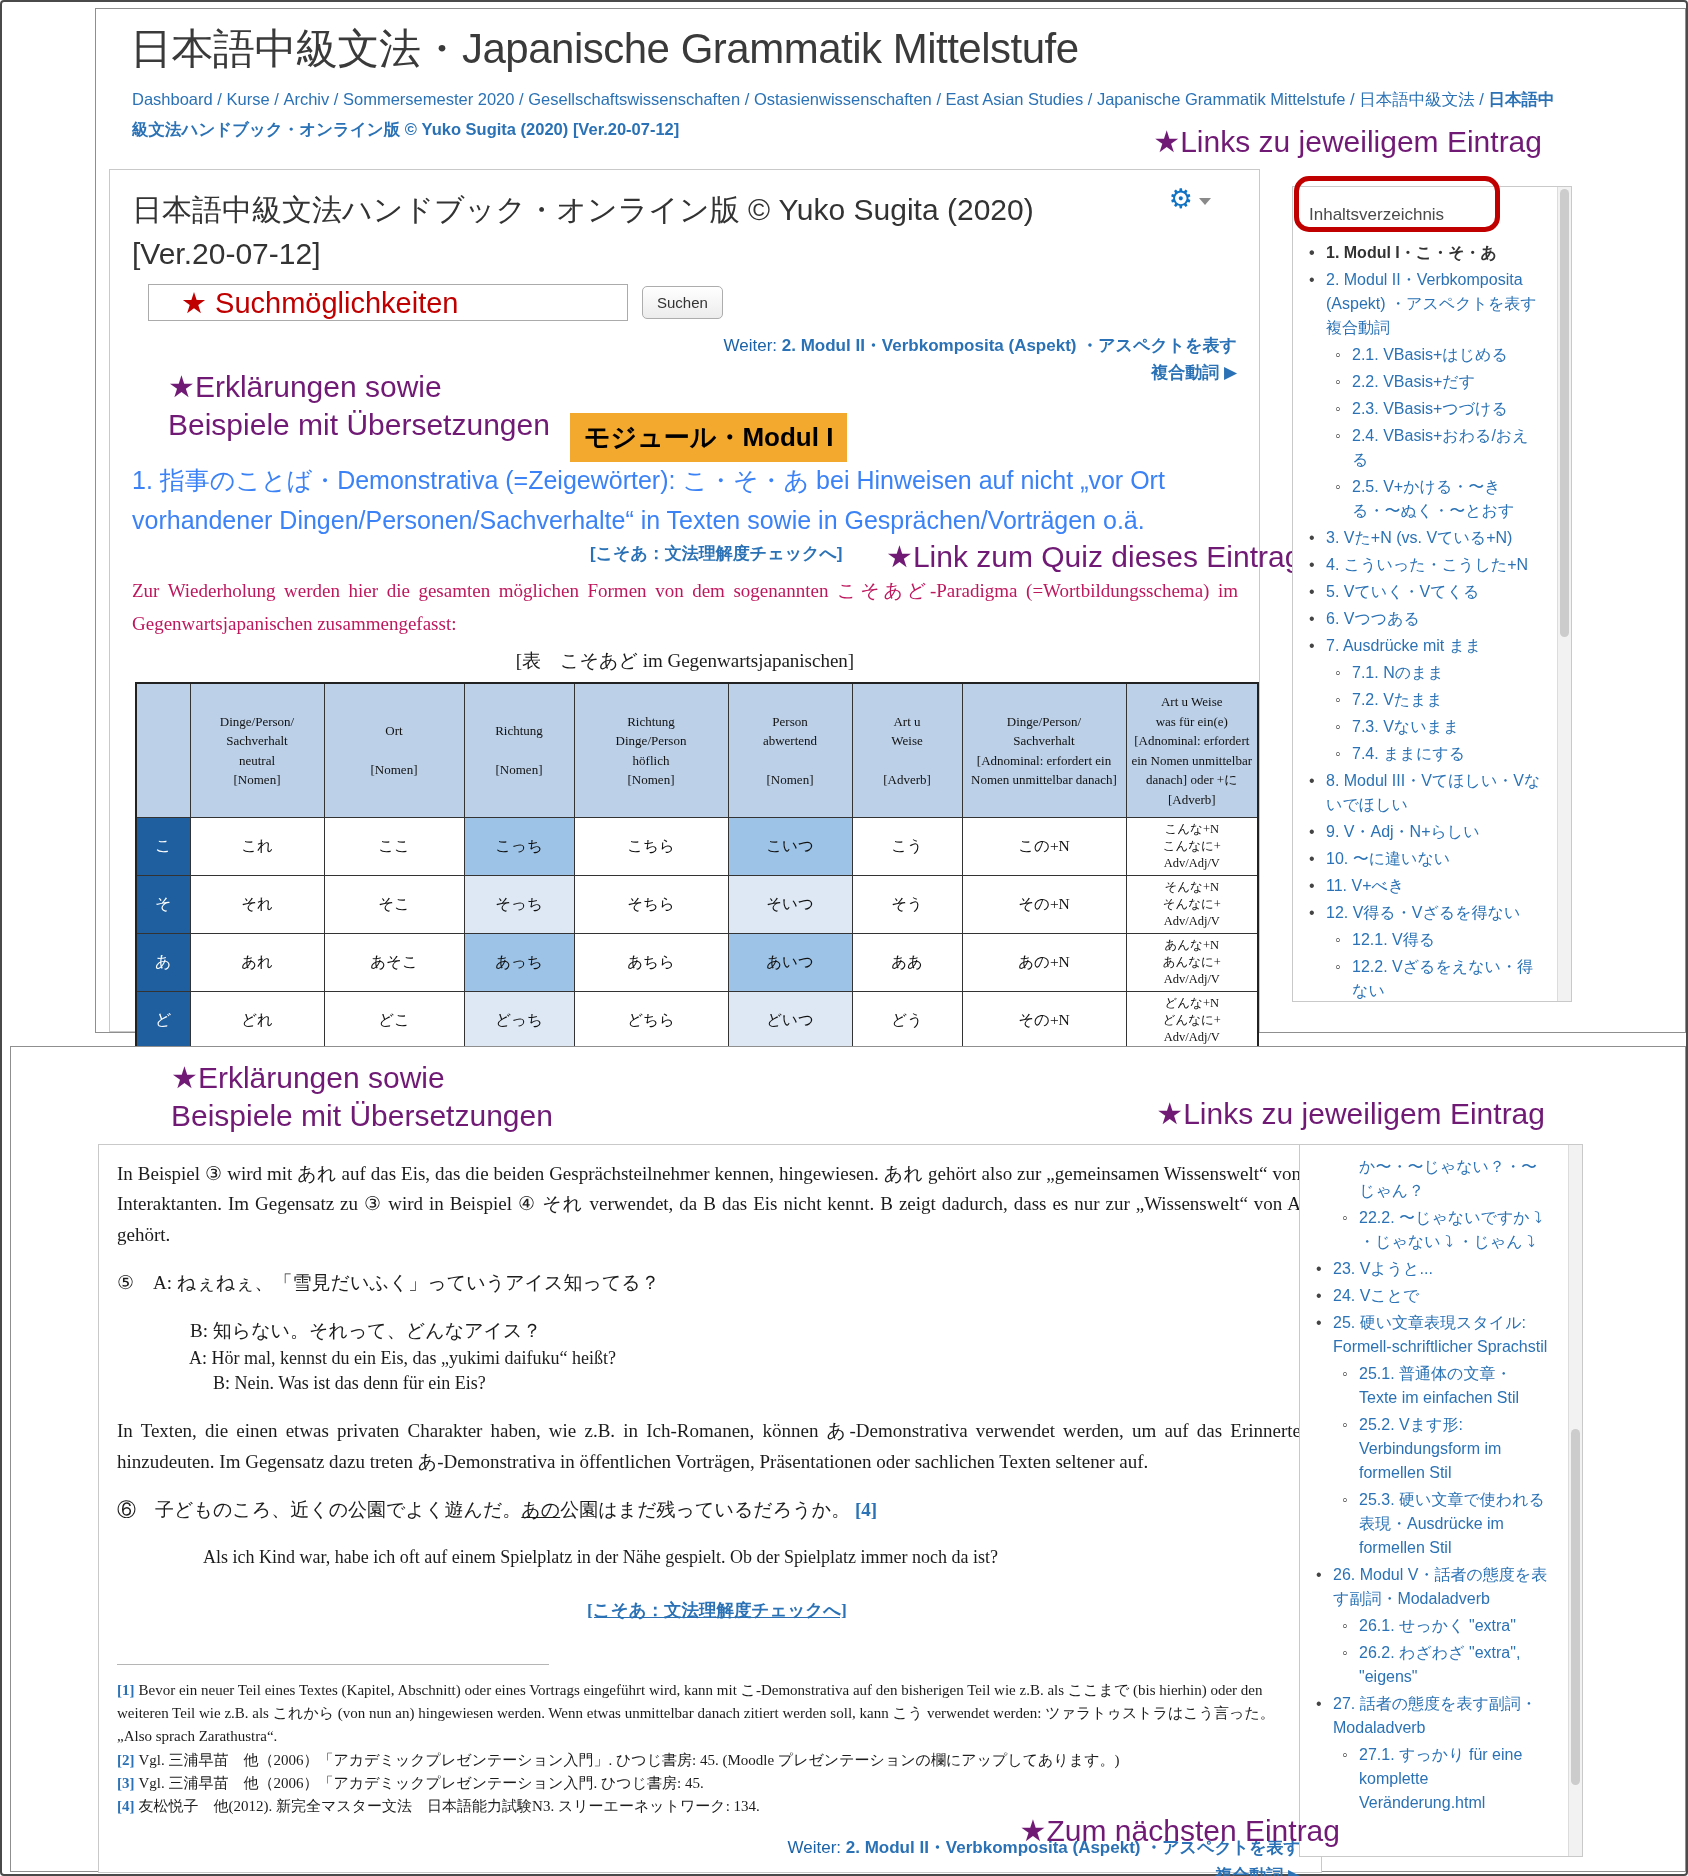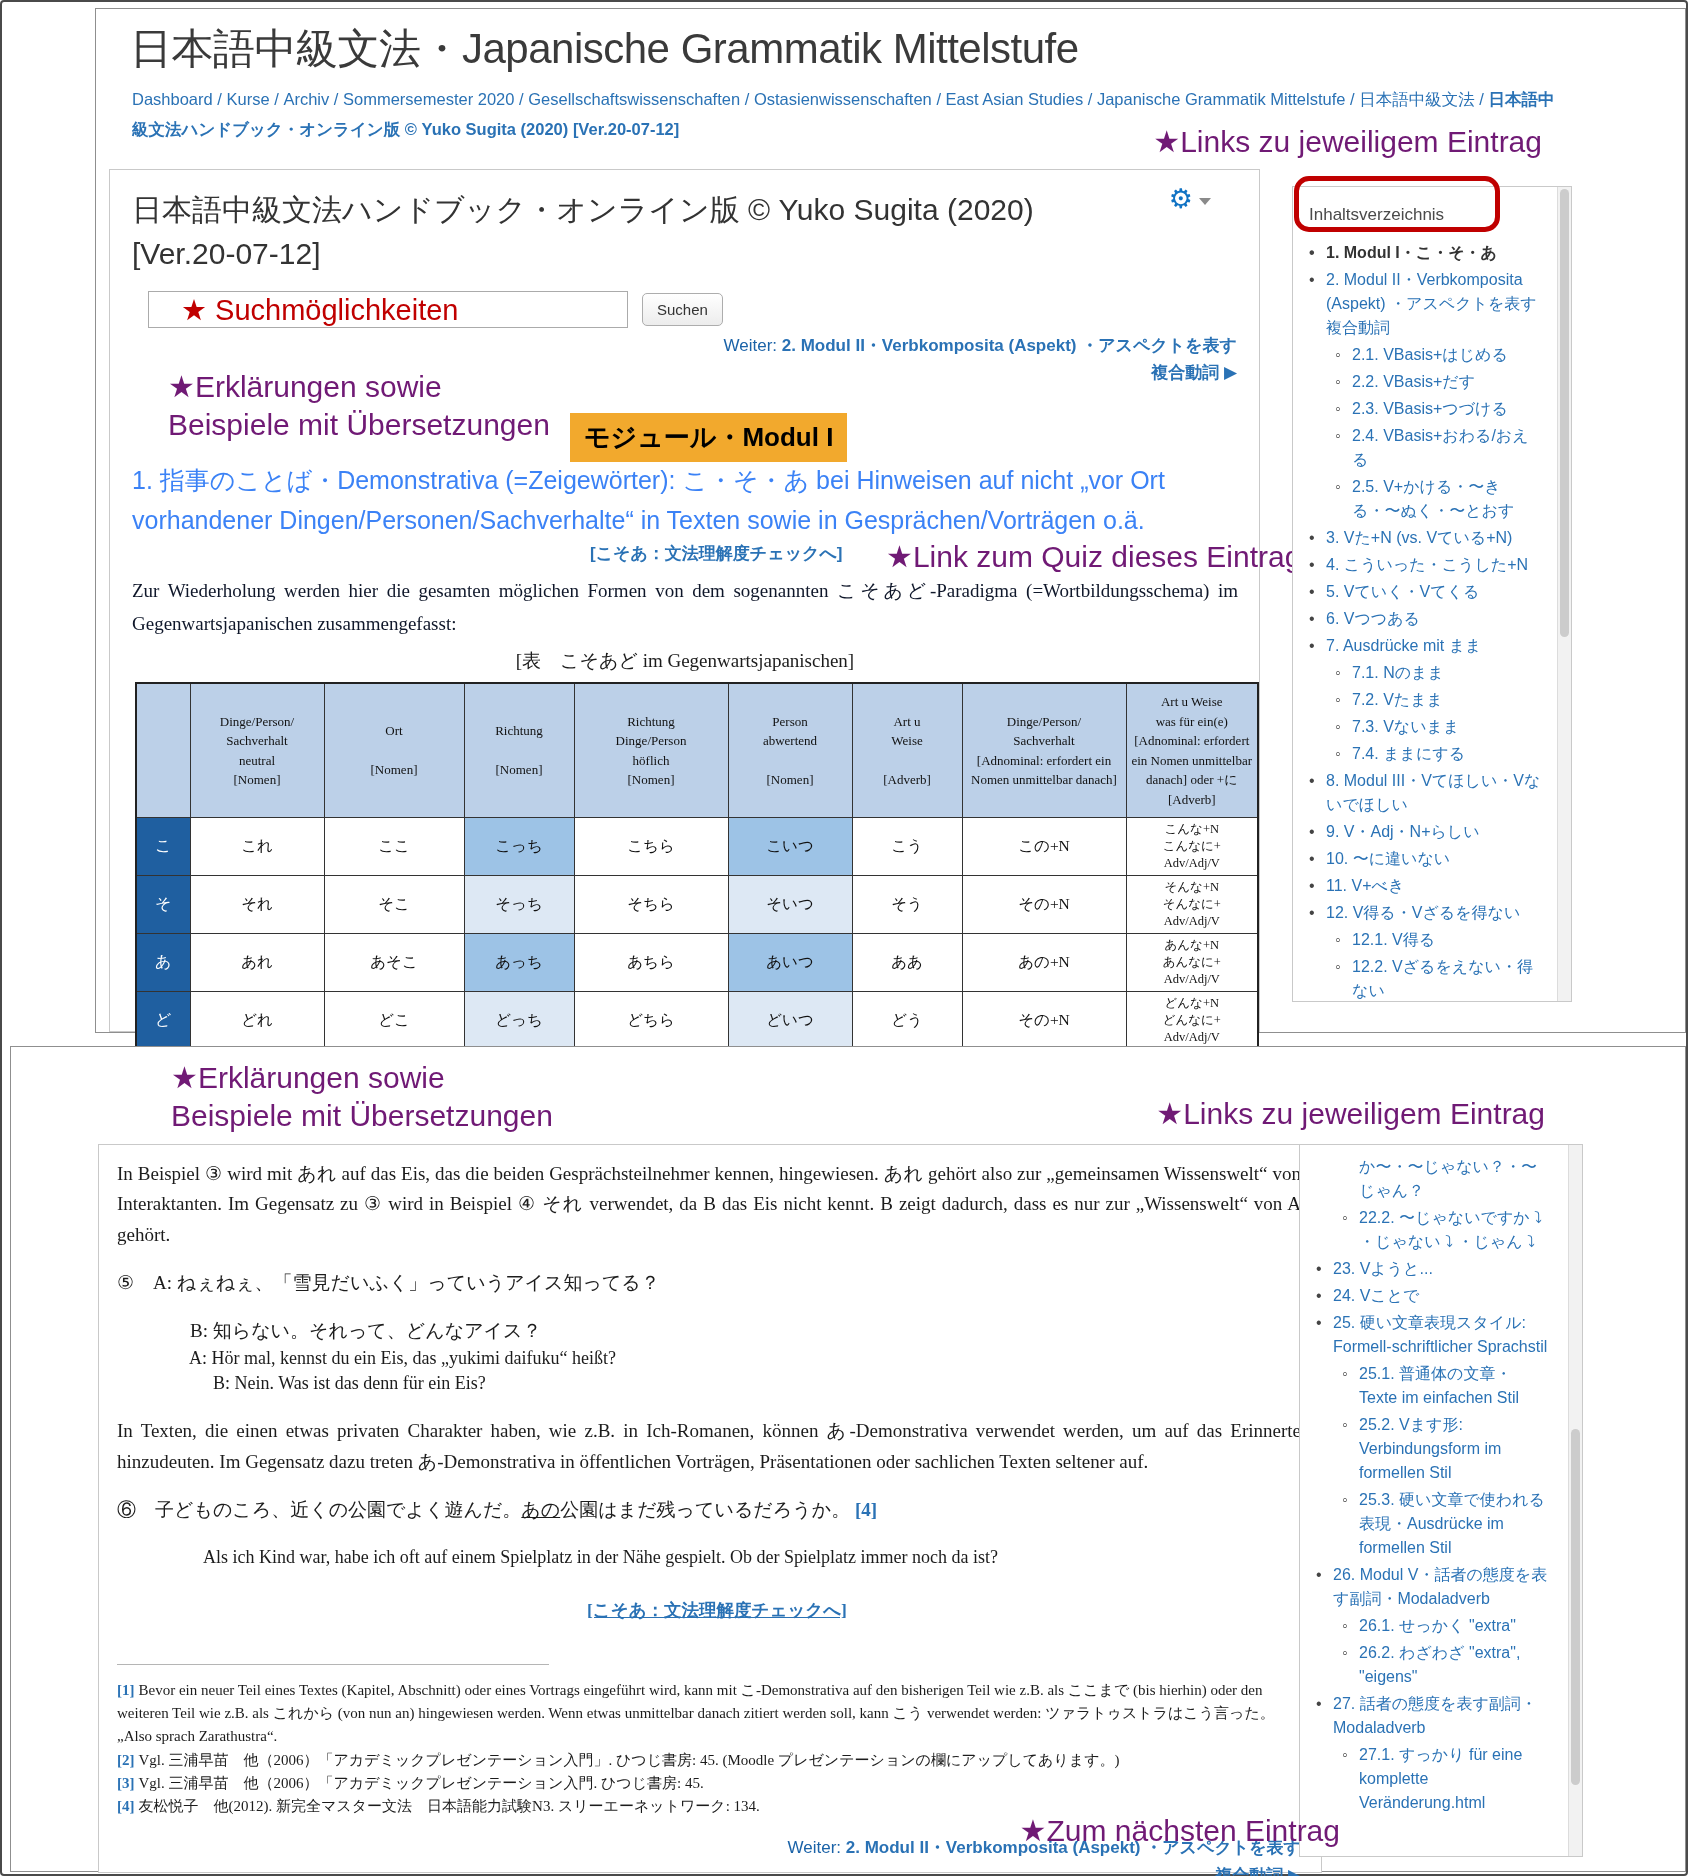--- a/index.html
+++ b/index.html
@@ -21,21 +21,21 @@
   .crumb:not(:last-child)::after { content:"\00a0 /\00a0 "; color:#2a72b5; font-weight:400; }
   .crumb:last-child { font-weight:700; }
 
   
   .content-card { position:absolute; left:13px; top:160px; width:1151px; height:863px; border:1px solid #c9c9c9; background:#fff; padding:18px 22px; }
   .card-heading { width:1010px; font-size:30px; font-weight:300; color:#333; line-height:1.45; }
   .gear-wrap { position:absolute; right:48px; top:16px; display:flex; align-items:center; gap:6px; }
   .gear { color:#1173c4; font-size:27px; line-height:1; cursor:pointer; }
   .caret { width:0; height:0; border-left:6px solid transparent; border-right:6px solid transparent; border-top:7px solid #8a8a8a; margin-top:4px; }
 
-  .search-row { position:absolute; left:38px; top:121px; display:flex; align-items:center; gap:14px; }
+  .search-row { position:absolute; left:38px; top:114px; display:flex; align-items:center; gap:14px; }
   .search-input { width:480px; height:37px; border:1px solid #ababab; background:#fff; display:flex; align-items:center; padding-left:32px; }
   .search-annotation { color:#c00000; font-size:29px; white-space:nowrap; }
   .search-btn { height:33px; padding:0 14px; font-size:15px; color:#333; background:linear-gradient(#ffffff,#ececec); border:1px solid #adadad; border-radius:5px; }
 
   .weiter-block { position:absolute; right:22px; top:162px; text-align:right; font-size:17px; line-height:1.6; color:#1b63a8; }
   .weiter-strong { font-weight:700; }
 
   .ann { color:#701a75; position:absolute; white-space:nowrap; }
   .ann-30 { font-size:30px; line-height:1.28; }
   #ann-links-top { top:114px; right:143px; text-align:right; }
@@ -43,21 +43,21 @@
   #ann-quiz-top { left:735px; top:368px;margin-left:41px; }
 
   .module-badge { position:absolute; left:460px; top:243px; background:#f2a92d; color:#000000; font-size:26px; font-weight:700; padding:7px 14px; }
 
   .section-heading { position:absolute; left:22px; top:290px; width:1105px; font-size:25px; line-height:1.6; color:#3b82f6; font-weight:400; }
 
   .quiz-row-top { position:absolute; left:480px; top:372px; font-size:17px; }
   .quiz-link { color:#2a72b5; font-weight:700; }
   .quiz-link.u { text-decoration:underline; }
 
-  .lead-para { position:absolute; left:22px; top:404px; width:1106px; font-family:"Liberation Serif","DejaVu Serif",serif; font-size:19px; line-height:1.75; color:#0f172a; text-align:justify; }
+  .lead-para { position:absolute; left:22px; top:404px; width:1106px; font-family:"Liberation Serif","DejaVu Serif",serif; font-size:19px; line-height:1.75; color:#be185d; text-align:justify; }
   .table-caption { position:absolute; left:22px; top:478px; width:1106px; text-align:center; font-family:"Liberation Serif","DejaVu Serif",serif; font-size:19px; color:#1c1c1c; }
 
   
   table.kosoado { position:absolute; left:25px; top:512px; width:1122px; border-collapse:collapse; border:2px solid #222; table-layout:fixed; font-family:"Liberation Serif","DejaVu Serif",serif; }
   table.kosoado col:nth-child(1){width:54px;} table.kosoado col:nth-child(2){width:134px;}
   table.kosoado col:nth-child(3){width:140px;} table.kosoado col:nth-child(4){width:110px;}
   table.kosoado col:nth-child(5){width:154px;} table.kosoado col:nth-child(6){width:124px;}
   table.kosoado col:nth-child(7){width:110px;} table.kosoado col:nth-child(8){width:164px;}
   table.kosoado col:nth-child(9){width:132px;}
   table.kosoado th, table.kosoado td { border:1px solid #333; text-align:center; vertical-align:middle; }

